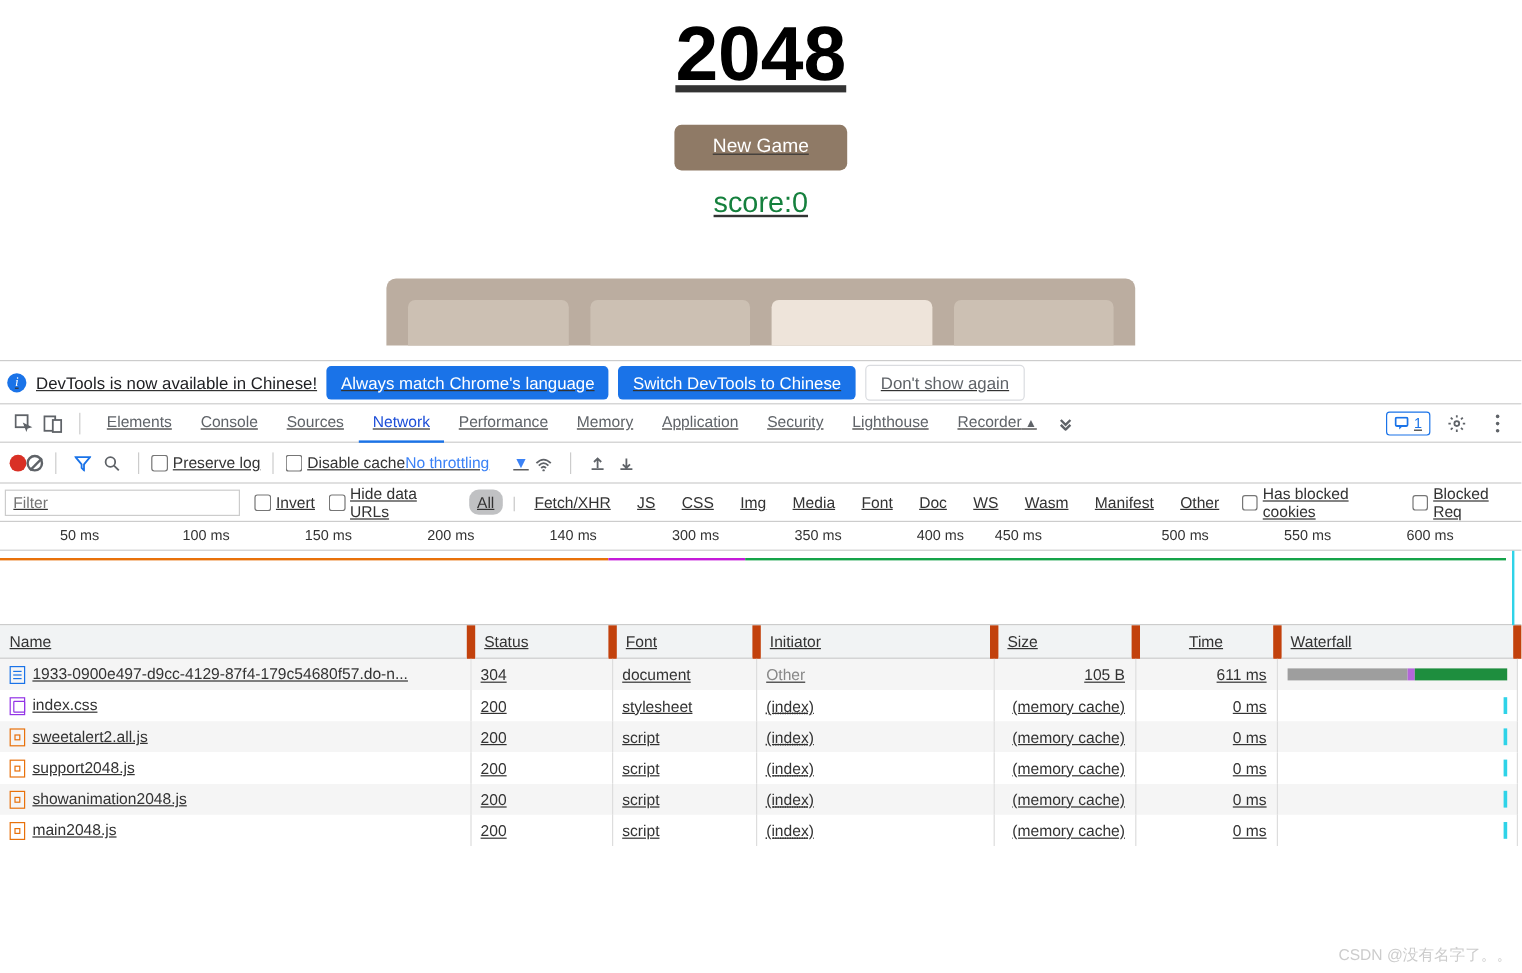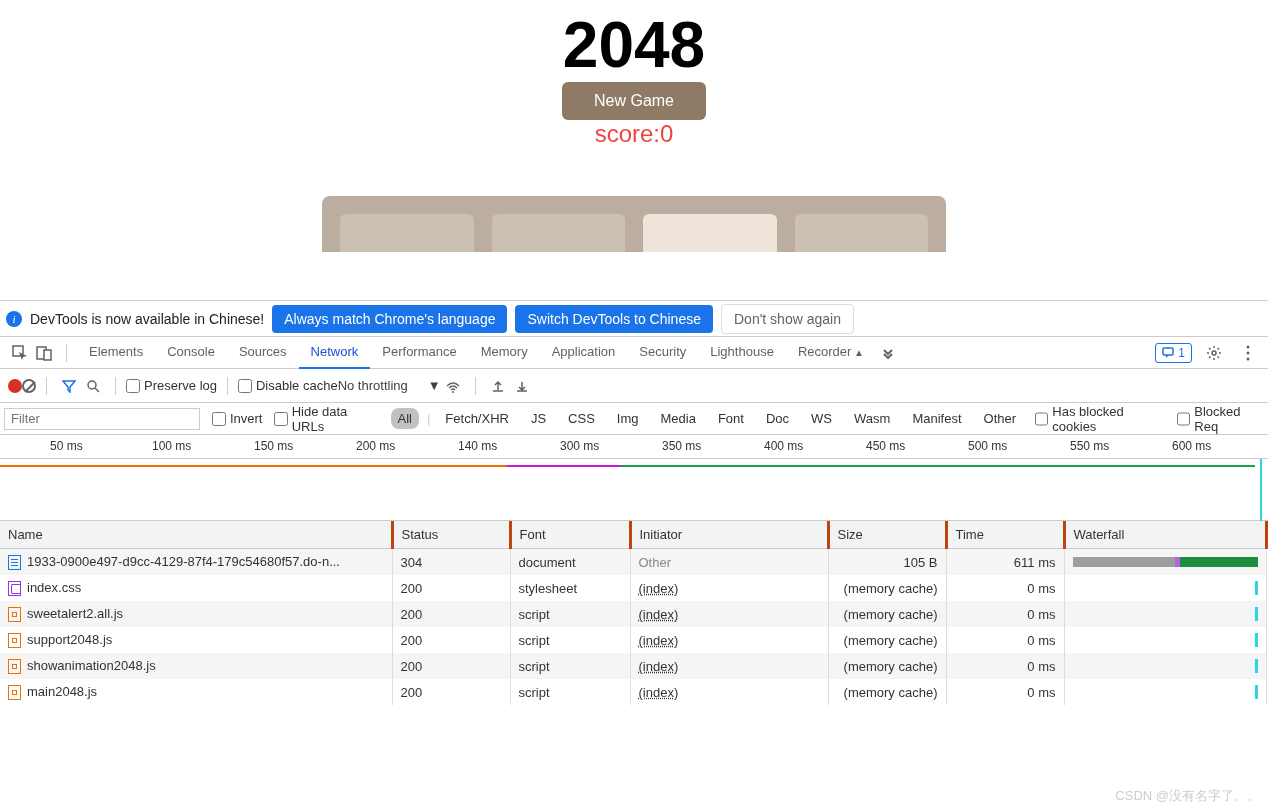--- a/index.html
+++ b/index.html
@@ -1,22 +1,22 @@
 <!DOCTYPE html>
 <html><head>
 <meta charset="utf-8">
 <style>
 * { box-sizing: border-box; margin: 0; padding: 0; }
 body { font-family: Arial, sans-serif; font-size: 13px; color: #333; background: #fff; overflow: hidden; }
-.viewport { width: 1268px; height: 811px; position: relative; }
+.viewport { width: 1268px; height: 811px; position: relative; text-decoration: underline; }
 
 .game-area { width: 100%; height: 300px; background: #fff; display: flex; flex-direction: column; align-items: center; padding-top: 0; }
 .game-title { font-size: 64px; font-weight: bold; color: #000; font-family: Arial, sans-serif; margin-top: 8px; }
-.new-game-btn { background: #8f7a66; color: #fff; border: none; padding: 10px 32px; border-radius: 6px; font-size: 16px; cursor: pointer; }
-.score { font-size: 24px; color: #ef4444; }
+.new-game-btn { margin-top: 22px; background: #8f7a66; color: #fff; border: none; padding: 10px 32px; border-radius: 6px; font-size: 16px; cursor: pointer; }
+.score { font-size: 24px; color: #15803d; margin-top: 14px; }
 .board { margin-top: 48px; width: 624px; height: 56px; background: #bbada0; border-radius: 8px 8px 0 0; display: flex; gap: 18px; padding: 18px 18px 0 18px; }
 .tile { width: 135px; height: 38px; background: #ccc0b3; border-radius: 6px 6px 0 0; }
 
 .info-bar { height: 36px; background: #fff; border-top: 1px solid #ccc; display: flex; align-items: center; padding: 0 6px; gap: 8px; }
 .info-icon { width: 16px; height: 16px; border-radius: 50%; background: #1a73e8; color: #fff; display: flex; align-items: center; justify-content: center; font-size: 11px; font-style: italic; font-family: Georgia, serif; }
 .info-text { font-size: 14px; color: #202124; }
 .blue-btn { background: #1a73e8; color: #fff; border: none; padding: 6px 12px; border-radius: 4px; font-size: 14px; cursor: pointer; }
 .white-btn { background: #fff; color: #5f6368; border: 1px solid #dadce0; padding: 6px 12px; border-radius: 4px; font-size: 14px; cursor: pointer; }
 
 .tabs-bar { height: 33px; border-top: 1px solid #ccc; border-bottom: 1px solid #ccc; display: flex; align-items: center; padding: 0 8px; gap: 0; }
@@ -26,37 +26,37 @@
 .tab.active { color: #1d4ed8; border-bottom: 2px solid #1a73e8; }
 .tabs-right { margin-left: auto; display: flex; align-items: center; gap: 10px; }
 .msg-badge { display: flex; align-items: center; gap: 4px; border: 1px solid #1a73e8; color: #1a73e8; padding: 2px 6px; border-radius: 3px; font-size: 12px; }
 
 .toolbar2 { height: 34px; border-bottom: 1px solid #ccc; display: flex; align-items: center; padding: 0 8px; gap: 0; }
 .rec-dot { width: 14px; height: 14px; border-radius: 50%; background: #d93025; }
 .stop-icon { width: 14px; height: 14px; border: 2px solid #5f6368; border-radius: 50%; position: relative; }
 .stop-icon::after { content: ''; position: absolute; width: 14px; height: 2px; background: #5f6368; transform: rotate(-45deg); top: 5px; left: -1px; }
 .filter-icon { color: #1a73e8; }
 .checkbox-label { display: flex; align-items: center; gap: 4px; font-size: 13px; color: #333; }
-.throttle { font-size: 13px; color: #404040; display: flex; align-items: flex-start; gap: 6px; }
+.throttle { font-size: 13px; color: #3b82f6; display: flex; align-items: flex-start; gap: 6px; }
 
 .filter-bar { height: 32px; border-bottom: 1px solid #ccc; display: flex; align-items: center; padding: 0 4px; gap: 12px; font-size: 13px; }
 .filter-input { width: 206px; height: 22px; border: 1px solid #ccc; padding: 0 6px; font-size: 13px; color: #888; }
 .type-pill { padding: 3px 7px; cursor: pointer; color: #333; }
 .type-pill.active { background: #c0c1c3; border-radius: 8px; }
 
 .third-party-bar { height: 30px; border-bottom: 1px solid #ccc; display: flex; align-items: center; padding: 0 4px; gap: 6px; font-size: 13px; }
 
 .ruler { height: 24px; border-bottom: 1px solid #ccc; position: relative; font-size: 12px; color: #333; }
 .ruler-mark { position: absolute; top: 4px; }
 .overview { height: 62px; border-bottom: 1px solid #ccc; position: relative; }
 .ov-line { position: absolute; height: 2px; }
 .ov-scrubber { position: absolute; top: 0; width: 2px; height: 62px; background: #2fd3e8; }
 
 .net-table { width: 100%; border-collapse: collapse; font-size: 13px; }
-.net-table th { text-align: left; font-weight: normal; padding: 6px 8px; border-right: 3px solid #c2410c; border-bottom: 1px solid #ccc; background: #f1f3f4; color: #333; }
+.net-table th { text-align: left; font-weight: normal; padding: 6px 8px; border-right: 7px solid #c2410c; border-bottom: 1px solid #ccc; background: #f1f3f4; color: #333; }
 .net-table td { padding: 5px 8px; border-right: 1px solid #ddd; color: #333; white-space: nowrap; overflow: hidden; text-overflow: ellipsis; }
 .net-table tr:nth-child(odd) td { background: #f5f5f5; }
 .net-table tr:nth-child(even) td { background: #fff; }
 .col-name { width: 392px; }
 .col-status { width: 118px; margin-left: 40px; }
 .col-type { width: 120px; }
 .col-init { width: 198px; }
 .col-size { width: 118px; text-align: right; }
 .col-time { width: 118px; text-align: right; }
 .col-wf { width: auto; }
@@ -241,42 +241,42 @@
 
   <div class="ruler" id="ruler">
       <div class="ruler-mark" style="left: 50px;">50 ms</div>
       <div class="ruler-mark" style="left: 152px;">100 ms</div>
       <div class="ruler-mark" style="left: 254px;">150 ms</div>
       <div class="ruler-mark" style="left: 356px;">200 ms</div>
       <div class="ruler-mark" style="left: 458px;">140 ms</div>
       <div class="ruler-mark" style="left: 560px;">300 ms</div>
       <div class="ruler-mark" style="left: 662px;">350 ms</div>
       <div class="ruler-mark" style="left: 764px;">400 ms</div>
-      <div class="ruler-mark" style="left: 866px;">450 ms</div>
+      <div class="ruler-mark" style="left: 829px;">450 ms</div>
       <div class="ruler-mark" style="left: 968px;">500 ms</div>
       <div class="ruler-mark" style="left: 1070px;">550 ms</div>
       <div class="ruler-mark" style="left: 1172px;">600 ms</div>
     </div>
 
   <div class="overview">
     <div class="ov-line" style="left:0; width:40%; top:6px; background:#e8710a;"></div>
     <div class="ov-line" style="left:40%; width:9%; top:6px; background:#c51bd9;"></div>
     <div class="ov-line" style="left:49%; width:50%; top:6px; background:#15a349;"></div>
     <div class="ov-scrubber" style="right:6px;"></div>
   </div>
 
   <table class="net-table">
     <thead>
       <tr>
         <th class="col-name">Name</th>
         <th class="col-status">Status</th>
         <th class="col-type">Font</th>
         <th class="col-init">Initiator</th>
         <th class="col-size" style="text-align:left;">Size</th>
-        <th class="col-time" style="text-align:left;">Time</th>
+        <th class="col-time" style="text-align:center;">Time</th>
         <th class="col-wf">Waterfall</th>
       </tr>
     </thead>
     <tbody id="net-body">
         <tr>
           <td class="col-name"><span class="file-icon fi-doc"></span><span>1933-0900e497-d9cc-4129-87f4-179c54680f57.do-n...</span></td>
           <td class="col-status">304</td>
           <td class="col-type">document</td>
           <td class="col-init" style="color: rgb(136, 136, 136);">Other</td>
           <td class="col-size">105 B</td>

